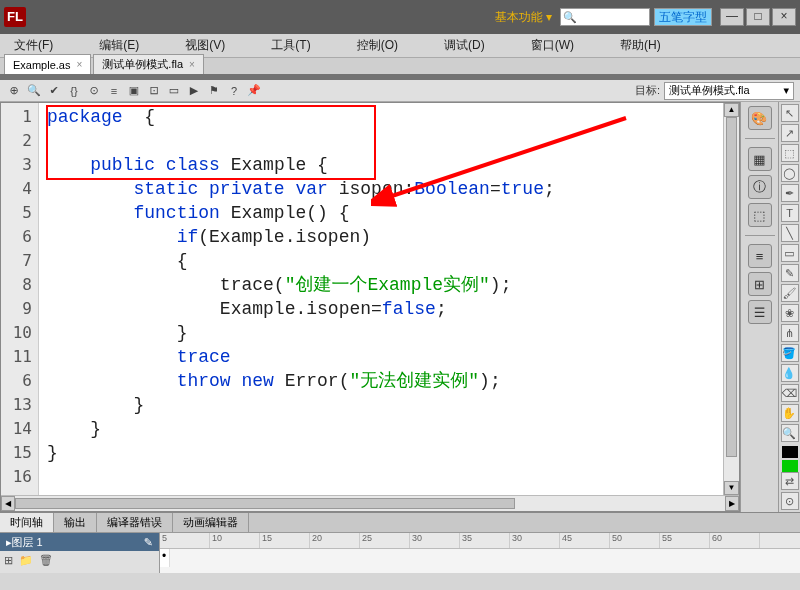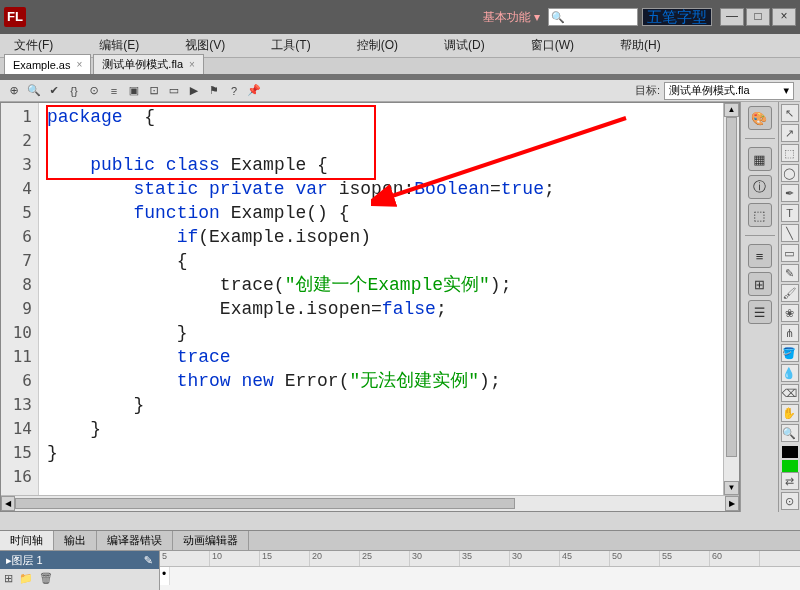--- a/index.html
+++ b/index.html
@@ -1,25 +1,25 @@
 <!DOCTYPE html>
 <html><head>
 <meta charset="utf-8">
 <style>
   * { box-sizing: border-box; margin: 0; padding: 0; }
   body { width: 800px; height: 590px; font-family: "Microsoft YaHei", sans-serif; font-size: 12px; background: #d6d6d6; overflow: hidden; position: relative; }
   
   
   .titlebar { height: 28px; background: #5b5b5b; display: flex; align-items: center; padding: 17px 4px; }
   .logo { width: 22px; height: 20px; background: #9a0000; color: #fff; font-weight: bold; font-size: 13px; text-align: center; line-height: 20px; border-radius: 2px; margin-right: 8px; }
-  .titlebar-drop { color: #fca5a5; font-size: 12px; margin-left: auto; margin-right: 8px; }
+  .titlebar-drop { color: #eab308; font-size: 12px; margin-left: auto; margin-right: 8px; }
   .titlebar-drop::after { content: " ▾"; }
   .search-box { width: 90px; height: 18px; background: #fff; border: 1px solid #999; display: flex; align-items: center; }
   .search-box .mag { font-size: 11px; color: #666; margin: 0 2px; }
-  .ime-btn { height: 18px; padding: 0 4px; background: #0f172a; border: 1px solid #999; margin-left: 4px; font-size: 15px; color: #0066cc; display: flex; align-items: center; }
+  .ime-btn { height: 18px; padding: 0 4px; background: #7dd3fc; border: 1px solid #999; margin-left: 4px; font-size: 12px; color: #0066cc; display: flex; align-items: center; }
   .winbtns { display: flex; margin-left: 6px; }
   .winbtn { width: 24px; height: 18px; border: 1px solid #888; background: #d0d0d0; margin-left: 2px; font-size: 12px; text-align: center; line-height: 14px; color: #333; }
   
   
   .menubar { height: 24px; background: #d6d6d6; display: flex; align-items: center; padding: 0 6px; border-bottom: 1px solid #aaa; gap: 30px; }
   .menu-item { padding: 2px 8px; color: #222; cursor: default; }
   
   
   .tabbar { height: 22px; background: #cfcfcf; display: flex; align-items: flex-end; padding: 0 4px; border-bottom: 6px solid #737373; }
   .tab { height: 20px; padding: 2px 8px; background: #e8e8e8; border: 1px solid #999; border-bottom: none; margin-right: 2px; font-size: 11px; display: flex; align-items: center; }
@@ -73,21 +73,21 @@
   .right-labels { width: 56px; background: #e0e0e0; border-left: 1px solid #999; padding: 6px 4px; font-size: 11px; }
   .rlabel { display: flex; align-items: center; margin-bottom: 6px; color: #333; }
   .rlabel .ic { width: 16px; height: 14px; margin-right: 4px; background: #aaa; border: 1px solid #777; }
   
   
   .tool-strip { width: 22px; background: #d6d6d6; border-left: 1px solid #999; display: flex; flex-direction: column; align-items: center; padding-top: 2px; }
   .ts-icon { width: 18px; height: 18px; border: 1px solid #999; background: #e8e8e8; margin-bottom: 2px; display: flex; align-items: center; justify-content: center; font-size: 11px; color: #555; }
   .ts-swatch { width: 16px; height: 12px; margin-top: 2px; }
   
   
-  .bottom-panel { height: 60px; background: #4c1d95; border-top: 1px solid #888; margin-top: 18px; }
+  .bottom-panel { height: 60px; background: #4c1d95; border-top: 1px solid #888; }
   .bp-tabs { height: 20px; display: flex; align-items: center; background: #c8c8c8; border-bottom: 1px solid #999; }
   .bp-tab { padding: 2px 10px; font-size: 11px; border-right: 1px solid #999; }
   .bp-tab.active { background: #e8e8e8; }
   .timeline { display: flex; height: 40px; }
   .layer-col { width: 160px; background: #e0e0e0; border-right: 1px solid #999; }
   .layer-row { height: 18px; background: #4a6a8a; color: #fff; font-size: 11px; display: flex; align-items: center; padding: 0 6px; }
   .layer-ctrl { height: 18px; display: flex; align-items: center; padding: 0 4px; gap: 6px; font-size: 11px; color: #555; }
   .frames { flex: 1; background: #f4f4f4; position: relative; }
   .ruler { height: 16px; background: #e8e8e8; border-bottom: 1px solid #bbb; display: flex; font-size: 9px; color: #666; }
   .ruler span { width: 50px; border-right: 1px solid #ccc; padding-left: 2px; }

